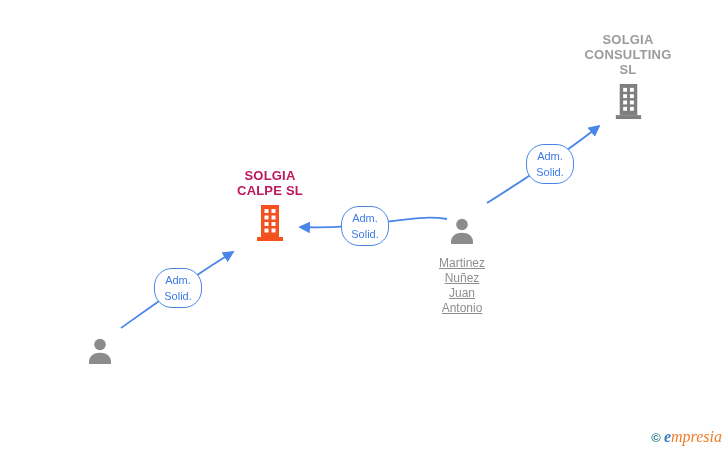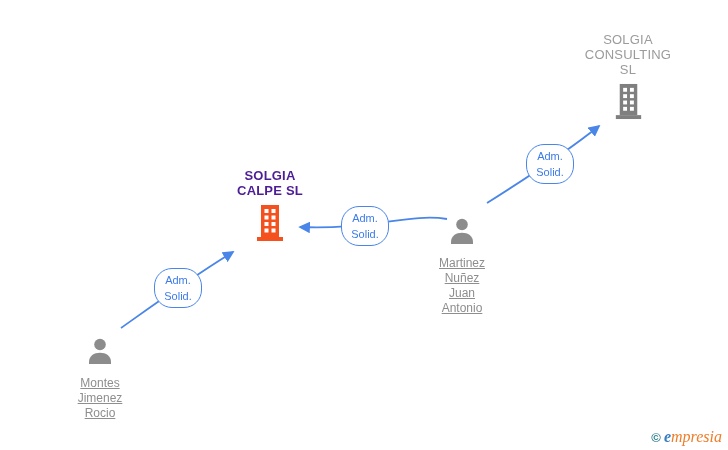--- a/index.html
+++ b/index.html
@@ -5,22 +5,22 @@
   html,body{margin:0;padding:0;background:#ffffff;}
   .canvas{
     position:relative;width:728px;height:450px;background:#ffffff;overflow:hidden;
     font-family:"Liberation Sans","DejaVu Sans",sans-serif;
   }
   .edges{position:absolute;left:0;top:0;z-index:1;}
   .node{position:absolute;text-align:center;z-index:2;cursor:pointer;}
   .company-title{
     font-size:13px;line-height:15px;letter-spacing:.2px;margin:0 auto;
   }
-  .company-title.highlight{color:#4c1d95;font-weight:700;width:95px;}
-  .company-title.plain{color:#9b9b9b;font-weight:400;width:100px;}
+  .company-title.highlight{color:#be185d;font-weight:700;width:95px;}
+  .company-title.plain{color:#9b9b9b;font-weight:700;width:100px;}
   .icon-wrap{margin-top:6px;}
   .person-name{
     font-size:12px;line-height:15px;color:#8e8e8e;margin:4px auto 0 auto;text-decoration:underline;
   }
   .edge-label{
     position:absolute;z-index:3;background:#ffffff;
     border:1.5px solid #4a86e8;border-radius:18px;
     color:#3d7be8;font-size:11px;line-height:16px;
     padding:3px 6px;text-align:center;
   }
@@ -96,21 +96,20 @@
     <div class="person-name" style="width:64px">Martinez Nuñez Juan Antonio</div>
   </div>
 
   <div class="node" style="left:50px;top:336px;width:100px">
     <div>
       <svg viewBox="0 0 32 32" width="32" height="32" style="color:#8c8c8c">
         <circle cx="16" cy="8.5" r="5.8" fill="currentColor"></circle>
         <path d="M5 28 v-2 c0-6.2 5-9.3 11-9.3 s11 3.1 11 9.3 V28 z" fill="currentColor"></path>
       </svg>
     </div>
-    <div class="person-name" style="width:60px">Montes Jimenez Rocio</div>
   </div>
 
   <div class="edge-label" style="left:154px;top:268px">
     <span>Adm. Solid.</span>
   </div>
   <div class="edge-label" style="left:341px;top:206px">
     <span>Adm. Solid.</span>
   </div>
   <div class="edge-label" style="left:526px;top:144px">
     <span>Adm. Solid.</span>

